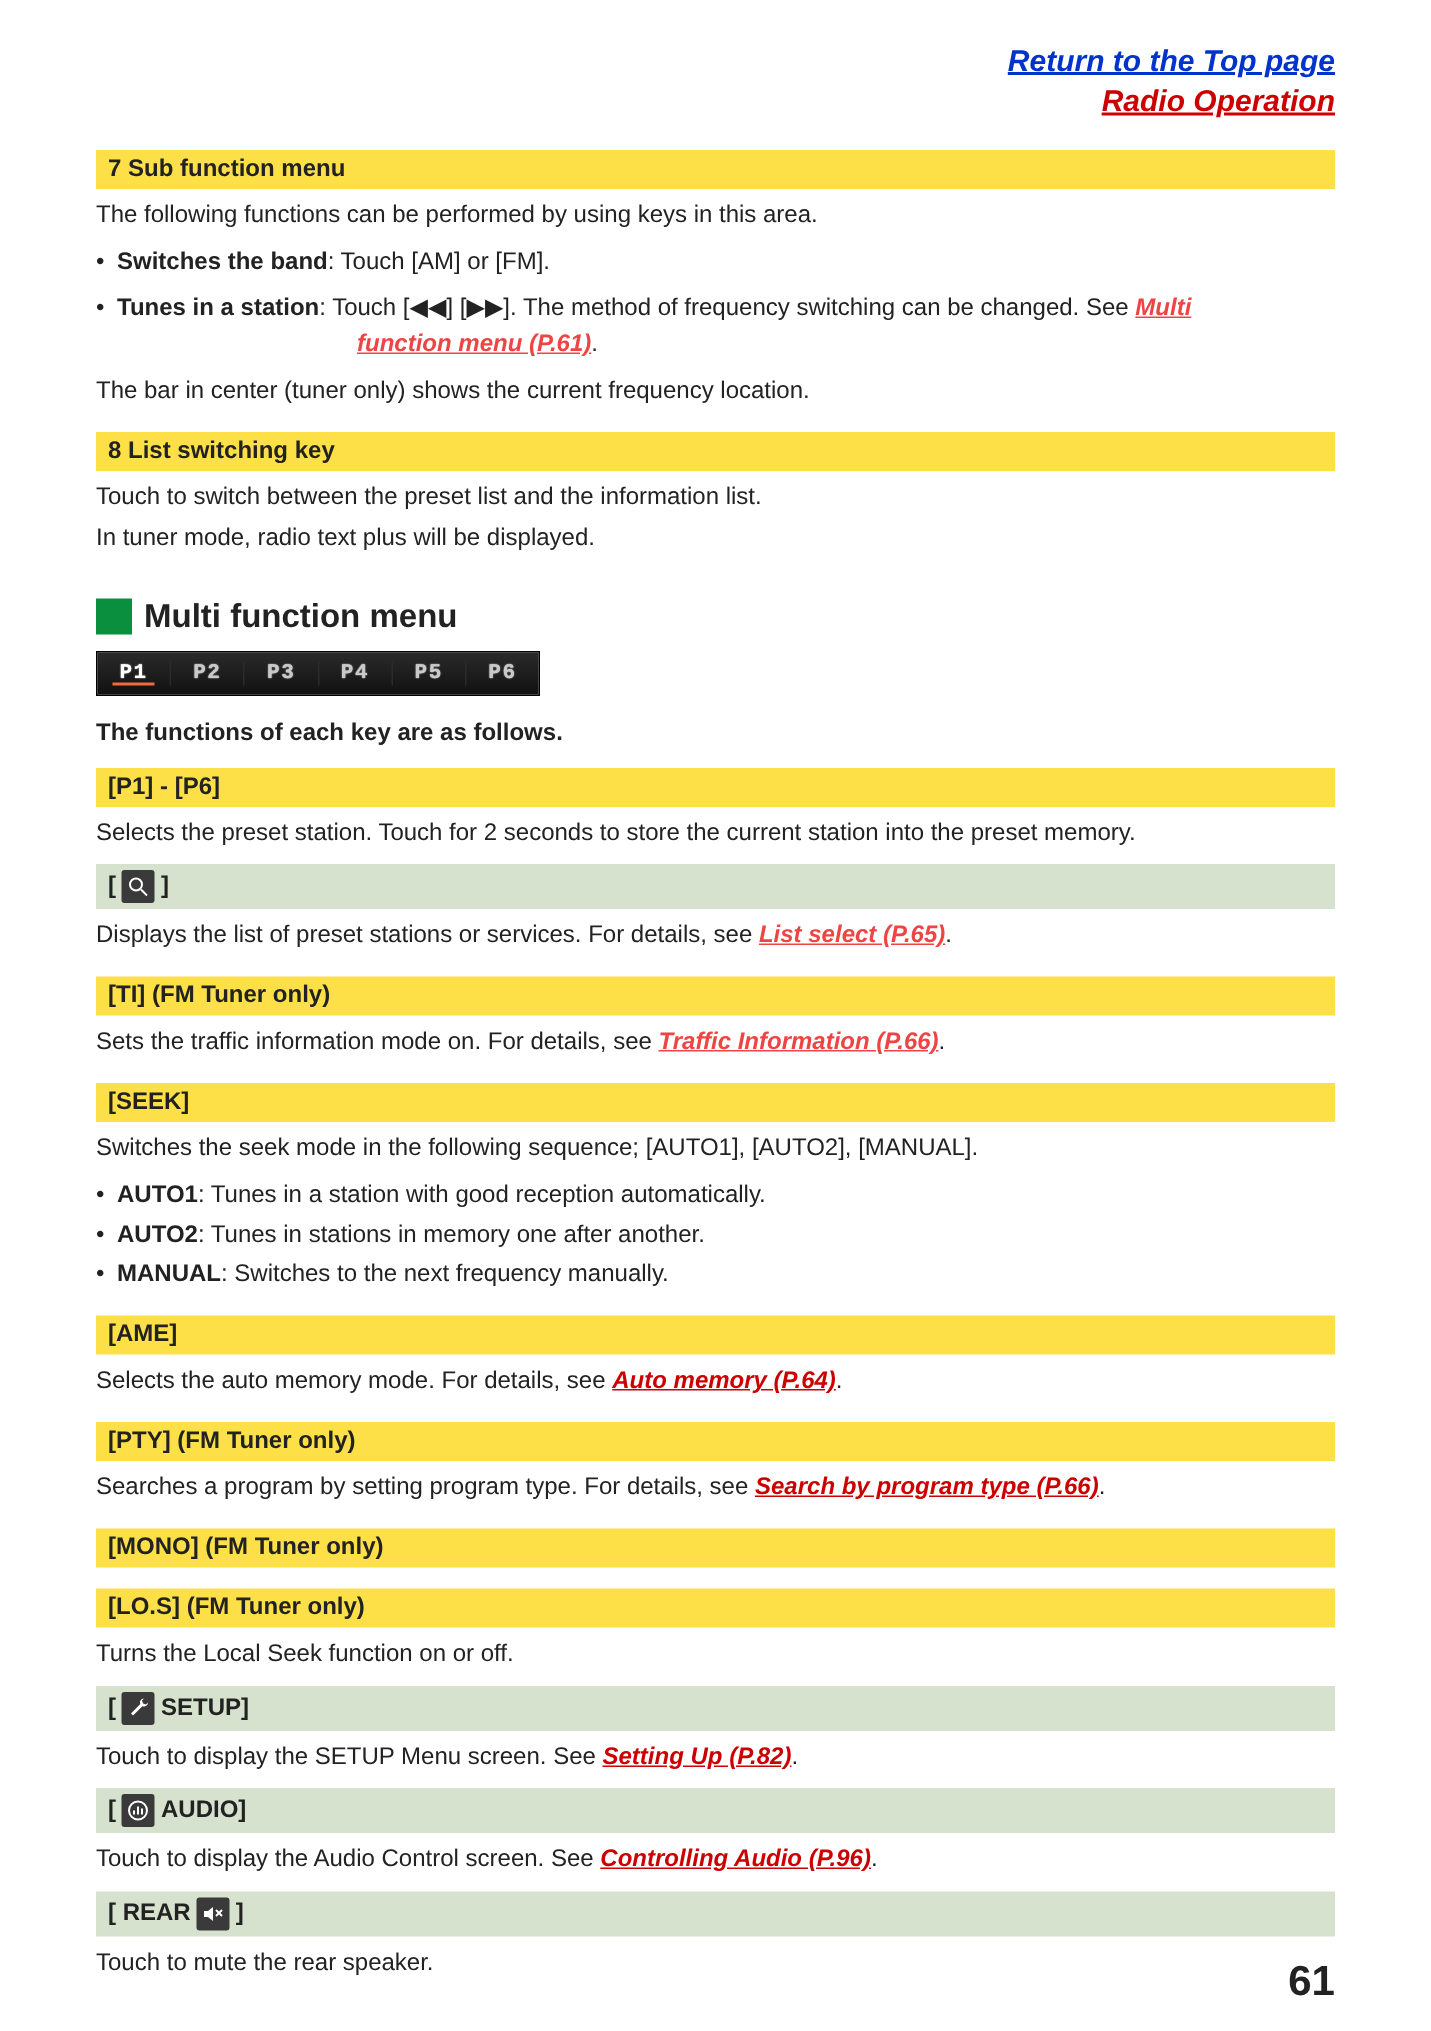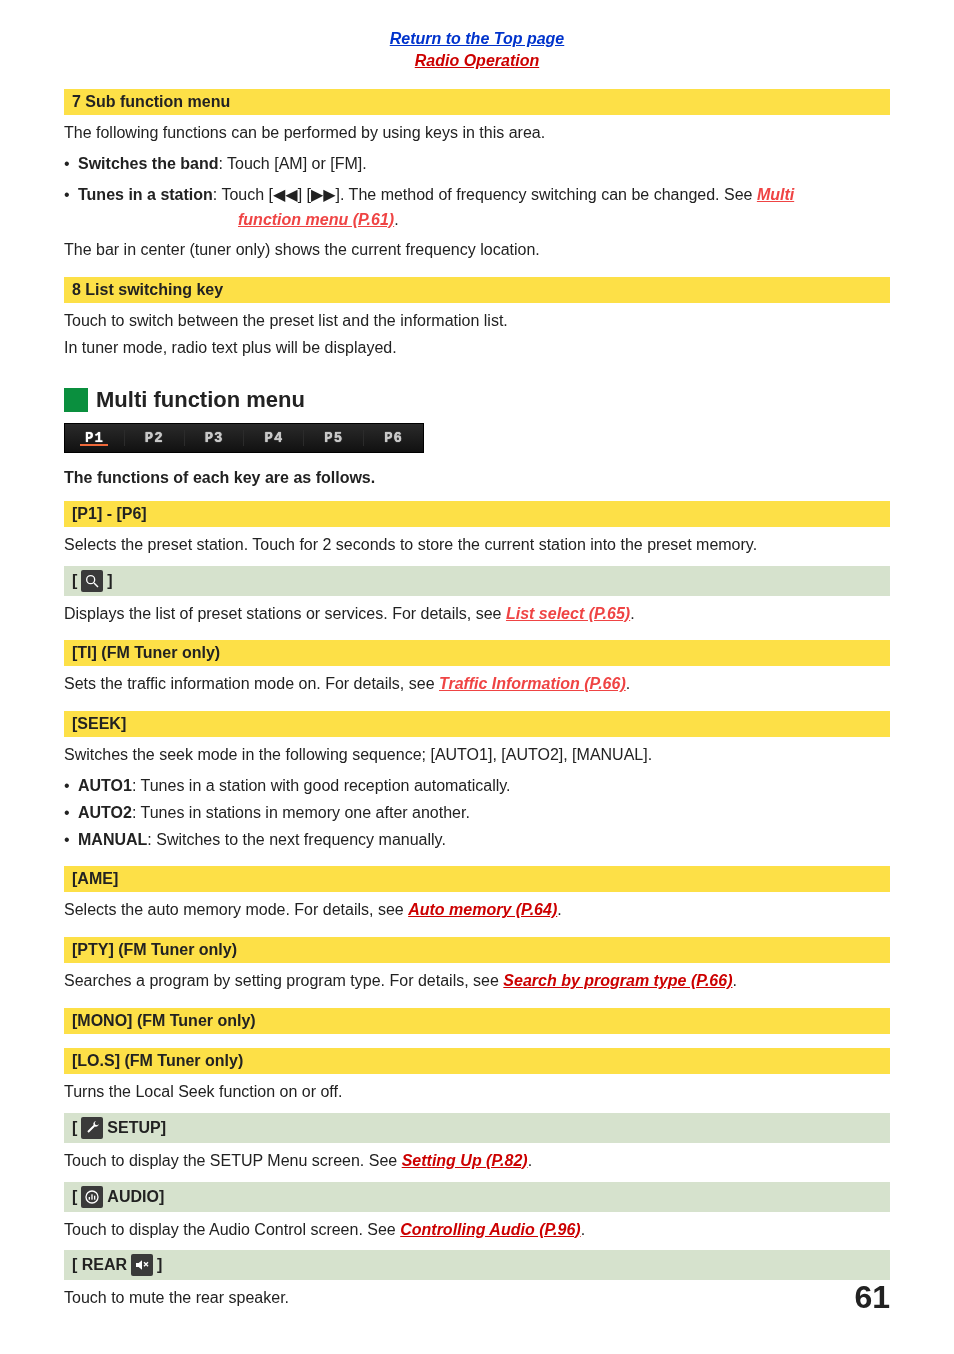--- a/index.html
+++ b/index.html
@@ -1,44 +1,44 @@
 <!DOCTYPE html>
 <html><head>
 <meta charset="utf-8">
 <style>
   * { box-sizing: border-box; margin: 0; padding: 0; }
   html, body { width: 954px; font-family: "Segoe UI", Arial, Helvetica, sans-serif; background:#fff; color:#222; }
   .page { width: 954px; min-height:1354px; padding: 28px 64px 40px 64px; position:relative; }
-  .top-links { text-align:center; font-weight:700; font-style:italic; font-size:16px; line-height:1.35; }
+  .top-links { text-align:right; font-weight:700; font-style:italic; font-size:20px; line-height:1.35; }
   .top-links .t1 { color:#0033cc; text-decoration:underline; }
   .top-links .t2 { color:#cc0000; text-decoration:underline; }
   .sec-head { background:#fde047; font-weight:700; padding:4px 8px; margin-top:18px; font-size:16px; }
   .sec-head.sub { margin-top:14px; }
   .body-text { font-size:16px; line-height:1.55; margin-top:6px; }
   .bullet { display:flex; }
   .bullet .dot { width:14px; flex:0 0 14px; }
   .bullet .txt { flex:1; }
   .hang { margin-left:160px; }
   .h2-wrap { display:flex; align-items:center; margin-top:26px; margin-bottom:10px; }
   .h2-sq { width:24px; height:24px; background:#0a8f3e; margin-right:8px; }
   .h2 { font-weight:800; font-size:22px; }
-  .preset-bar { width:360px; height:30px; background: linear-gradient(#2a2a2a,#111); display:flex; align-items:center; margin-top:6px; margin-bottom:8px; border:1px solid #000; }
+  .preset-bar { width:296px; height:30px; background: linear-gradient(#2a2a2a,#111); display:flex; align-items:center; margin-top:6px; margin-bottom:8px; border:1px solid #000; }
   .preset-bar .cell { flex:1; text-align:center; color:#c9c9c9; font-family: "Courier New", monospace; font-size:14px; letter-spacing:1px; font-weight:600; text-shadow: 0 0 1px #fff; border-right:1px solid #2b2b2b; }
   .preset-bar .cell:last-child { border-right:none; }
   .preset-bar .cell.active { color:#fff; }
   .preset-bar .hl { position:relative; }
   .preset-bar .underline { display:block; height:2px; width:28px; background:#ef693a; margin: -2px auto 0 auto; }
   .func-intro { font-weight:700; font-size:16px; margin-top:16px; margin-bottom:2px; }
   .link-blue { color:#ef4444; font-weight:700; font-style:italic; text-decoration:underline; }
   .link-red  { color:#cc0000;  font-weight:700; font-style:italic; text-decoration:underline; }
   .b { font-weight:700; }
   .icon-box { display:inline-flex; width:22px; height:22px; background:#3a3a3a; color:#fff; align-items:center; justify-content:center; vertical-align:middle; border-radius:2px; }
   .icon-box svg { display:block; }
   .brack-row { background:#d6e2cd; font-weight:700; padding:4px 8px; margin-top:8px; font-size:16px; display:flex; align-items:center; gap:4px; }
-  .page-num { position:absolute; right:64px; bottom:38px; font-weight:800; font-size:32px; }
+  .page-num { position:absolute; right:64px; bottom:25px; font-weight:800; font-size:28px; }
 </style>
 </head>
 <body>
 
 <div class="page">
 
   <div class="top-links">
     <a href="#" class="t1">Return to the Top page</a><br>
     <a href="#" class="t2">Radio Operation</a>
   </div>

